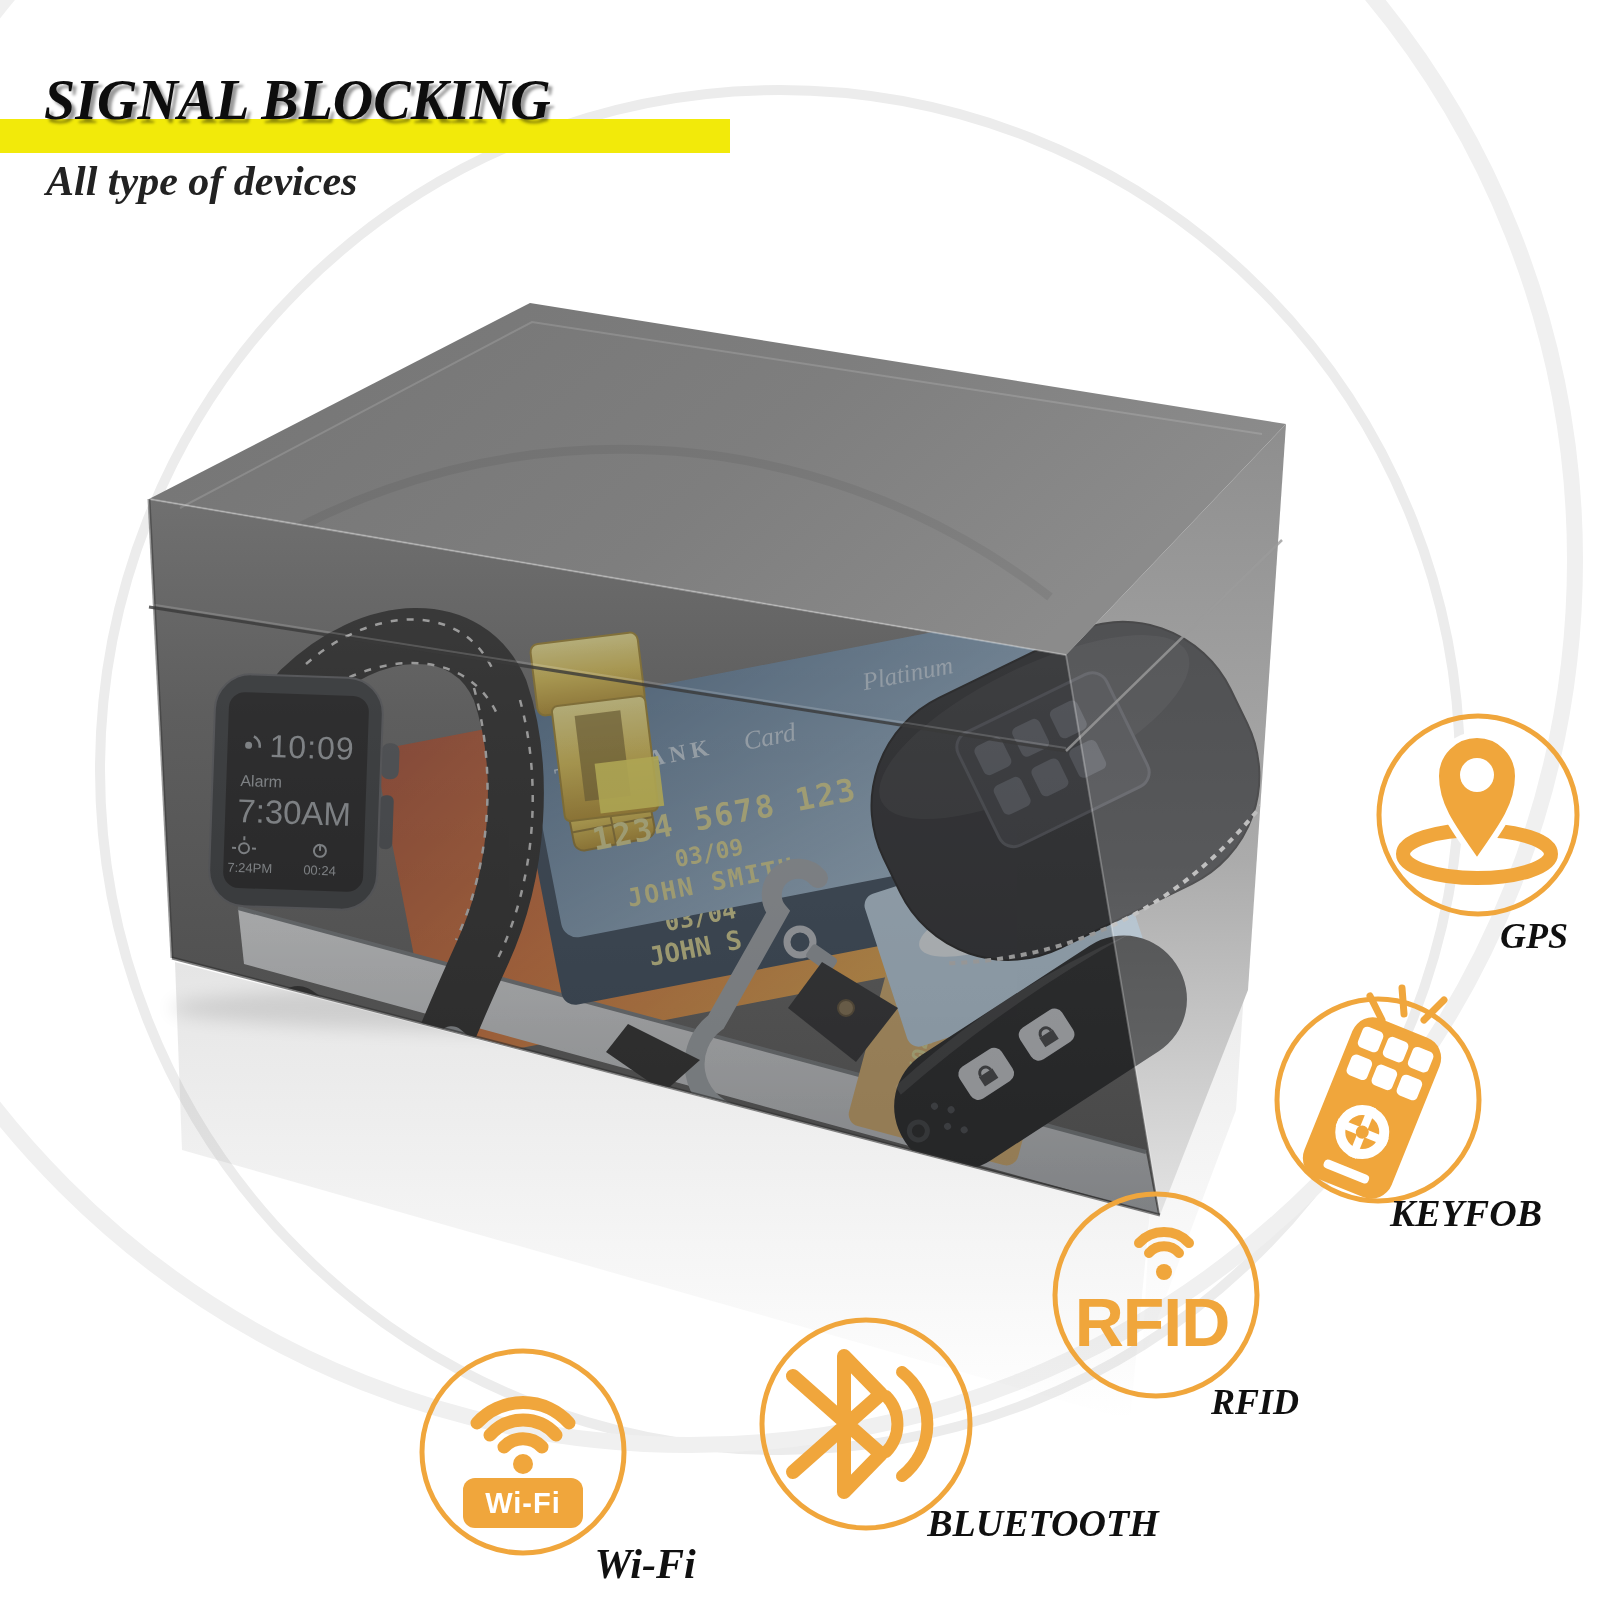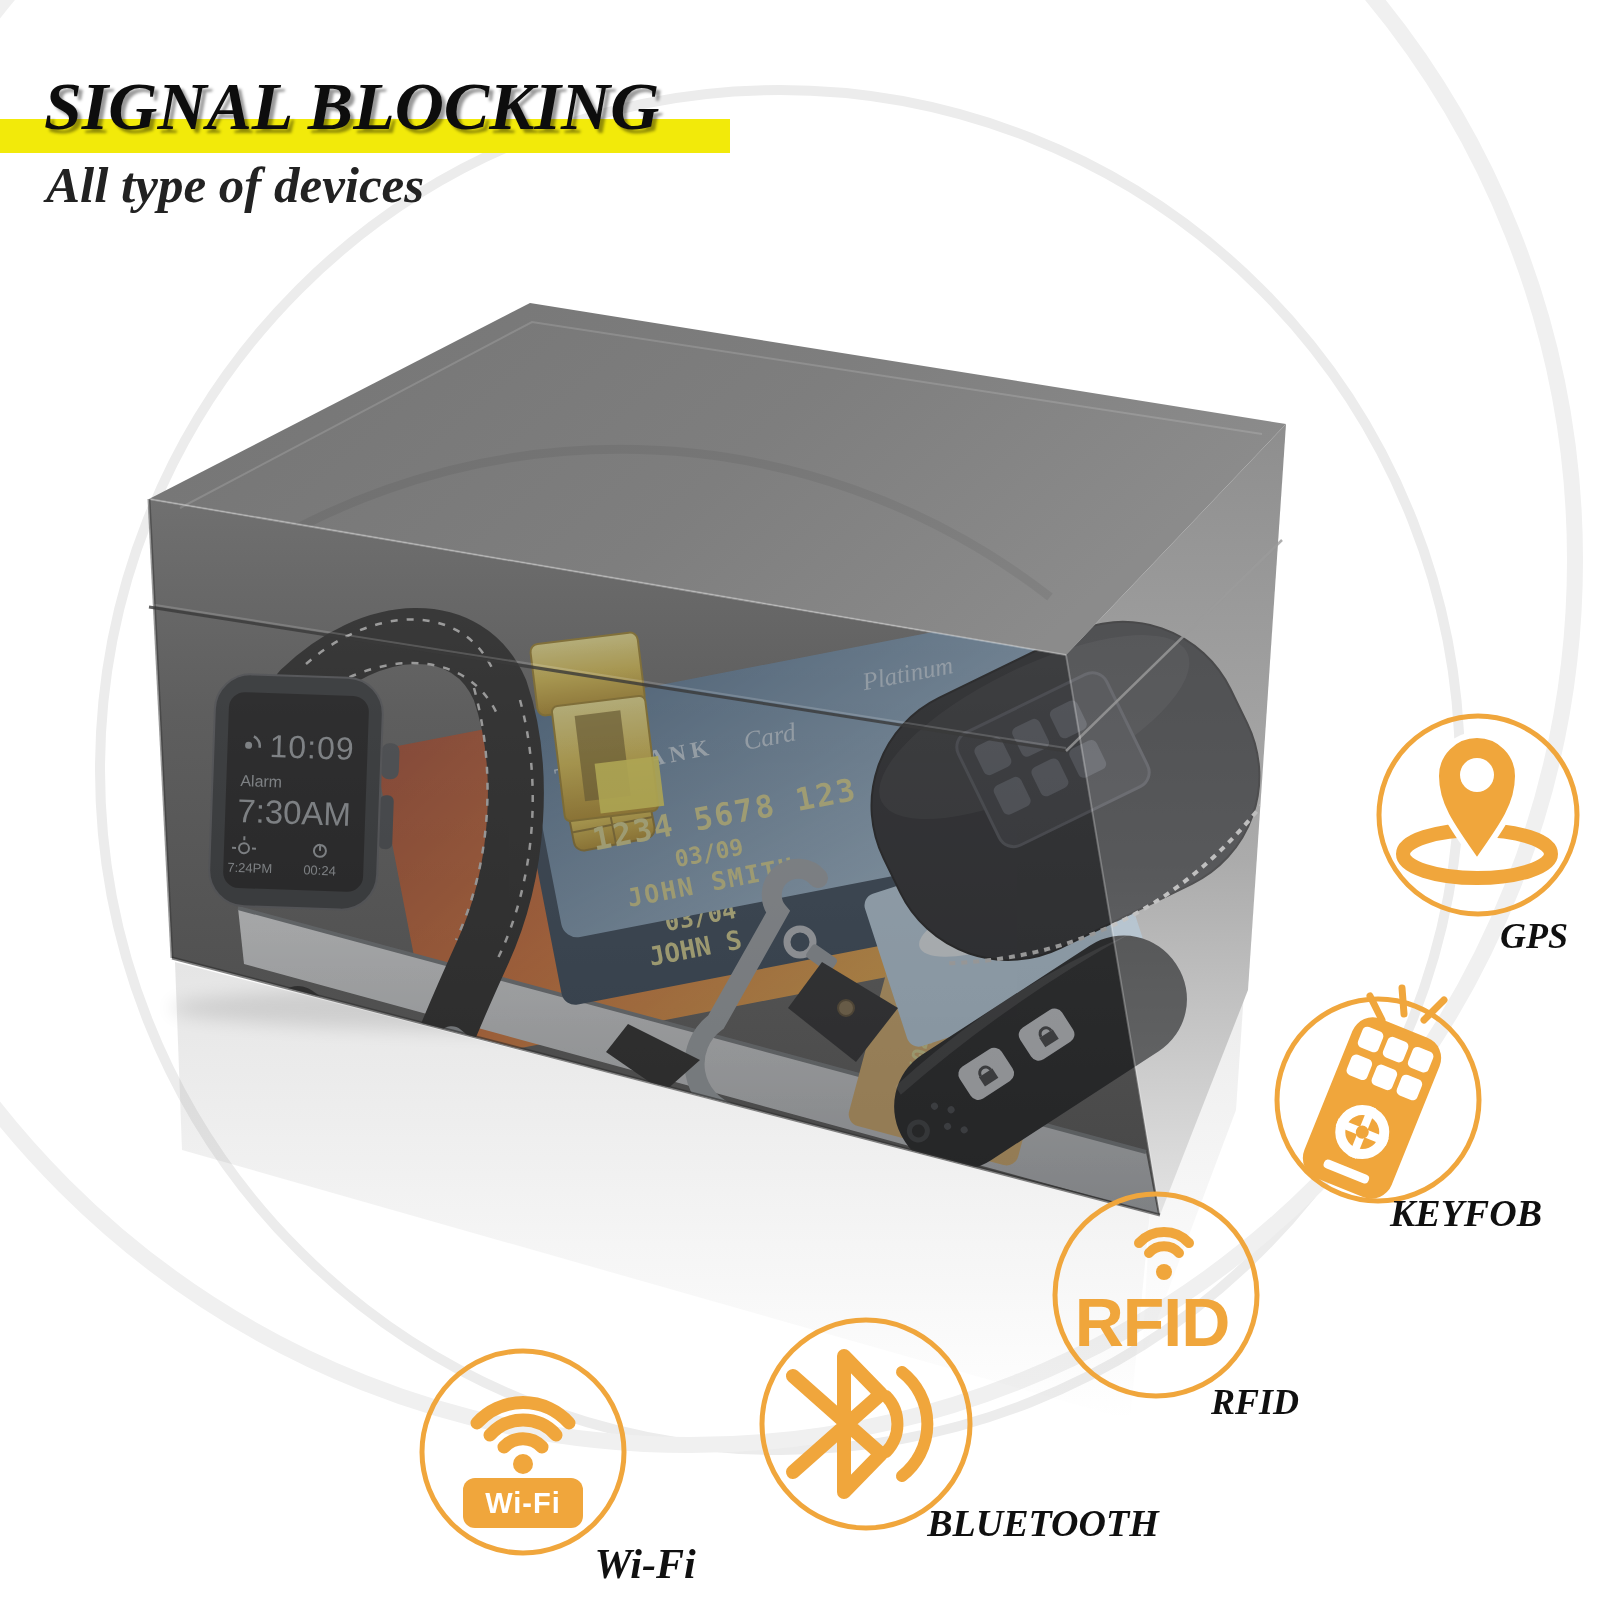--- a/index.html
+++ b/index.html
@@ -2,24 +2,24 @@
 <html><head>
 <meta charset="utf-8">
 <style>
   html,body{margin:0;padding:0;background:#ffffff;}
   body{width:1600px;height:1600px;overflow:hidden;}
   .stage{position:relative;width:1600px;height:1600px;font-family:"Liberation Serif",serif;background:#ffffff;}
   .scene{position:absolute;left:0;top:0;}
   .header{position:absolute;left:0;top:0;width:900px;height:230px;z-index:5;}
   .hl-bar{position:absolute;left:0;top:119px;width:730px;height:34px;background:#F2EA0A;}
   .title{position:absolute;left:44px;top:72px;margin:0;font-family:"Liberation Serif",serif;
-         font-style:italic;font-weight:bold;font-size:68px;line-height:1;color:#0d0d0d;
+         font-style:italic;font-weight:bold;font-size:56px;line-height:1;color:#0d0d0d;
          text-shadow:4px 4px 3px rgba(0,0,0,0.40);white-space:nowrap;}
   .subtitle{position:absolute;left:46px;top:160px;margin:0;font-family:"Liberation Serif",serif;
-            font-style:italic;font-weight:bold;font-size:51px;line-height:1;color:#222222;}
+            font-style:italic;font-weight:bold;font-size:42px;line-height:1;color:#222222;}
   .feature-label{font-family:"Liberation Serif",serif;font-style:italic;font-weight:bold;fill:#101010;}
   .accent-stroke{stroke:#F0A63C;fill:none;}
   .accent-fill{fill:#F0A63C;}
   .watch-txt{font-family:"Liberation Sans",sans-serif;fill:#9ba0a6;}
   .emboss{font-family:"DejaVu Sans Mono",monospace;font-weight:bold;fill:#d8d389;}
   .cardtxt{font-family:"Liberation Serif",serif;fill:#cfdce8;}
   .rfid-txt{font-family:"Liberation Sans",sans-serif;font-weight:bold;fill:#F0A63C;letter-spacing:-1px;}
   .wifi-badge-txt{font-family:"Liberation Sans",sans-serif;font-weight:bold;fill:#ffffff;letter-spacing:1px;}
 </style>
 </head>

